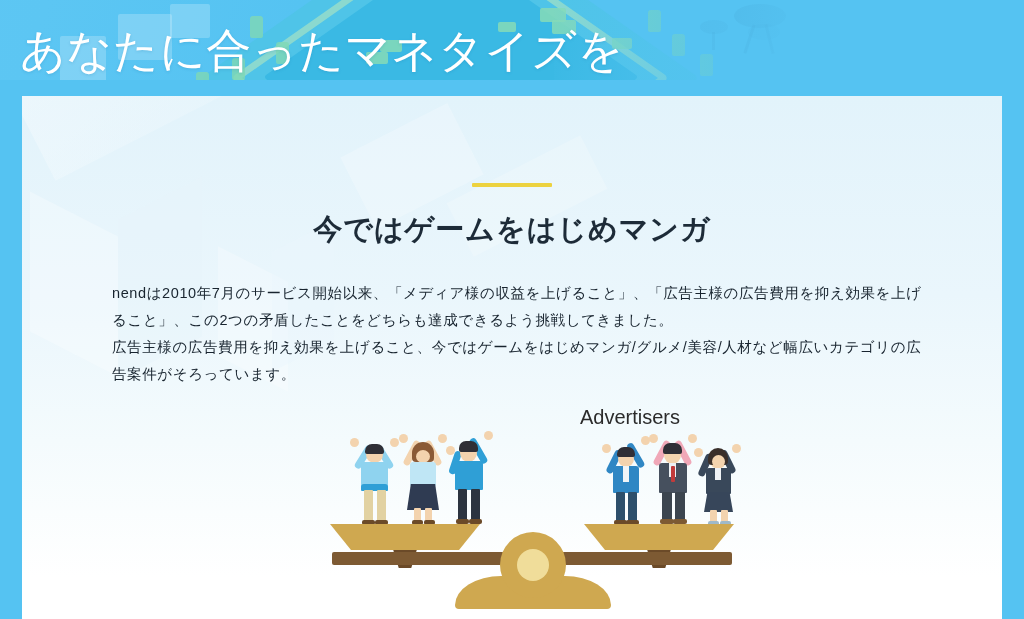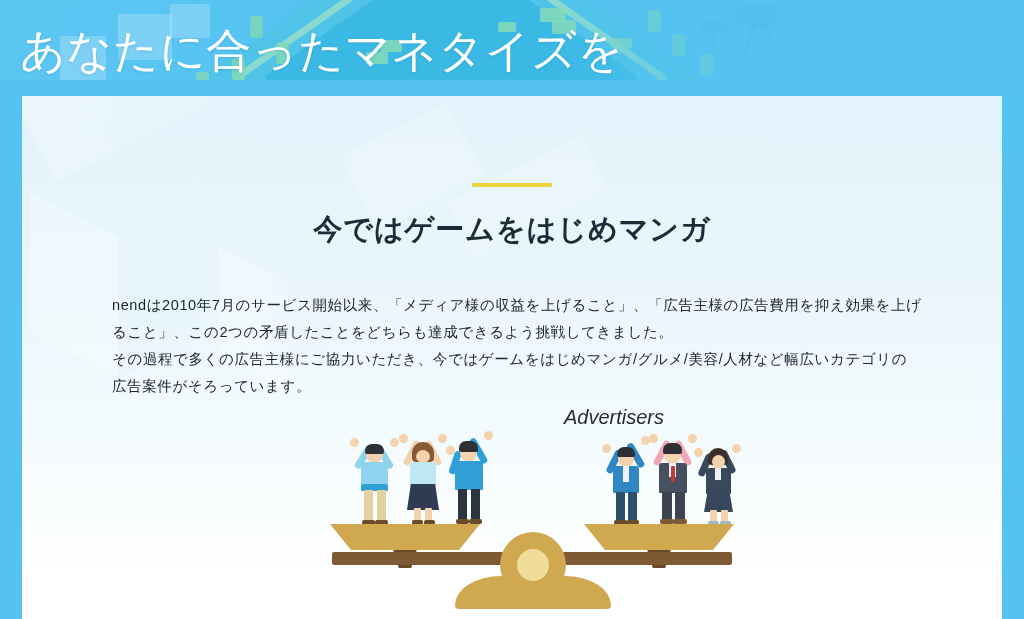--- a/index.html
+++ b/index.html
@@ -197,21 +197,21 @@
     font-size: 29px;
     font-weight: 700;
     color: #1d2b38;
     letter-spacing: 1px;
   }
 
   
   .body-copy {
     position: absolute;
     left: 90px;
-    top: 196px;
+    top: 184px;
     width: 810px;
     font-size: 14.5px;
     line-height: 27px;
     color: #18242f;
     letter-spacing: .6px;
   }
   .body-copy p { margin: 0; }
 
   
   .illus {
@@ -223,21 +223,21 @@
   }
   .illus-label {
     position: absolute;
     top: 0;
     font-size: 20px;
     color: #2b2b2b;
     font-weight: 400;
     white-space: nowrap;
   }
   .label-media { left: 22px; }
-  .label-adv   { left: 242px; font-style: italic; }
+  .label-adv   { left: 258px; }
 
   
   .beam {
     position: absolute;
     left: 10px; top: 146px;
     width: 400px; height: 13px;
     background: #7d5a33;
     border-radius: 2px;
   }
   .knob {
@@ -351,21 +351,21 @@
   <div class="wm wm-b4"></div>
   <div class="wm wm-b5"></div>
   <div class="wm wm-b6"></div>
 
   <div class="divider"></div>
 
   <h2 class="section-title">今ではゲームをはじめマンガ</h2>
 
   <div class="body-copy">
     <p>nendは2010年7月のサービス開始以来、「メディア様の収益を上げること」、「広告主様の広告費用を抑え効果を上げること」、この2つの矛盾したことをどちらも達成できるよう挑戦してきました。</p>
-    <p>その過程で多くの広告主様にご協力いただき、今ではゲームをはじめマンガ/グルメ/美容/人材など幅広いカテゴリの広告案件がそろっています。</p>
+    <p>広告主様の広告費用を抑え効果を上げること、今ではゲームをはじめマンガ/グルメ/美容/人材など幅広いカテゴリの広告案件がそろっています。</p>
   </div>
 
   <div class="illus">
 
     <div class="illus-label label-adv">Advertisers</div>
 
     <div class="person" style="left:30px;top:34px;width:46px;height:86px;">
       <div class="p-arm" style="left:1px;top:2px;height:26px;background:#8fd3ef;transform:rotate(32deg);"></div>
       <div class="p-hand" style="left:-2px;top:-2px;"></div>
       <div class="p-arm" style="left:36px;top:2px;height:26px;background:#8fd3ef;transform:rotate(-32deg);"></div>

